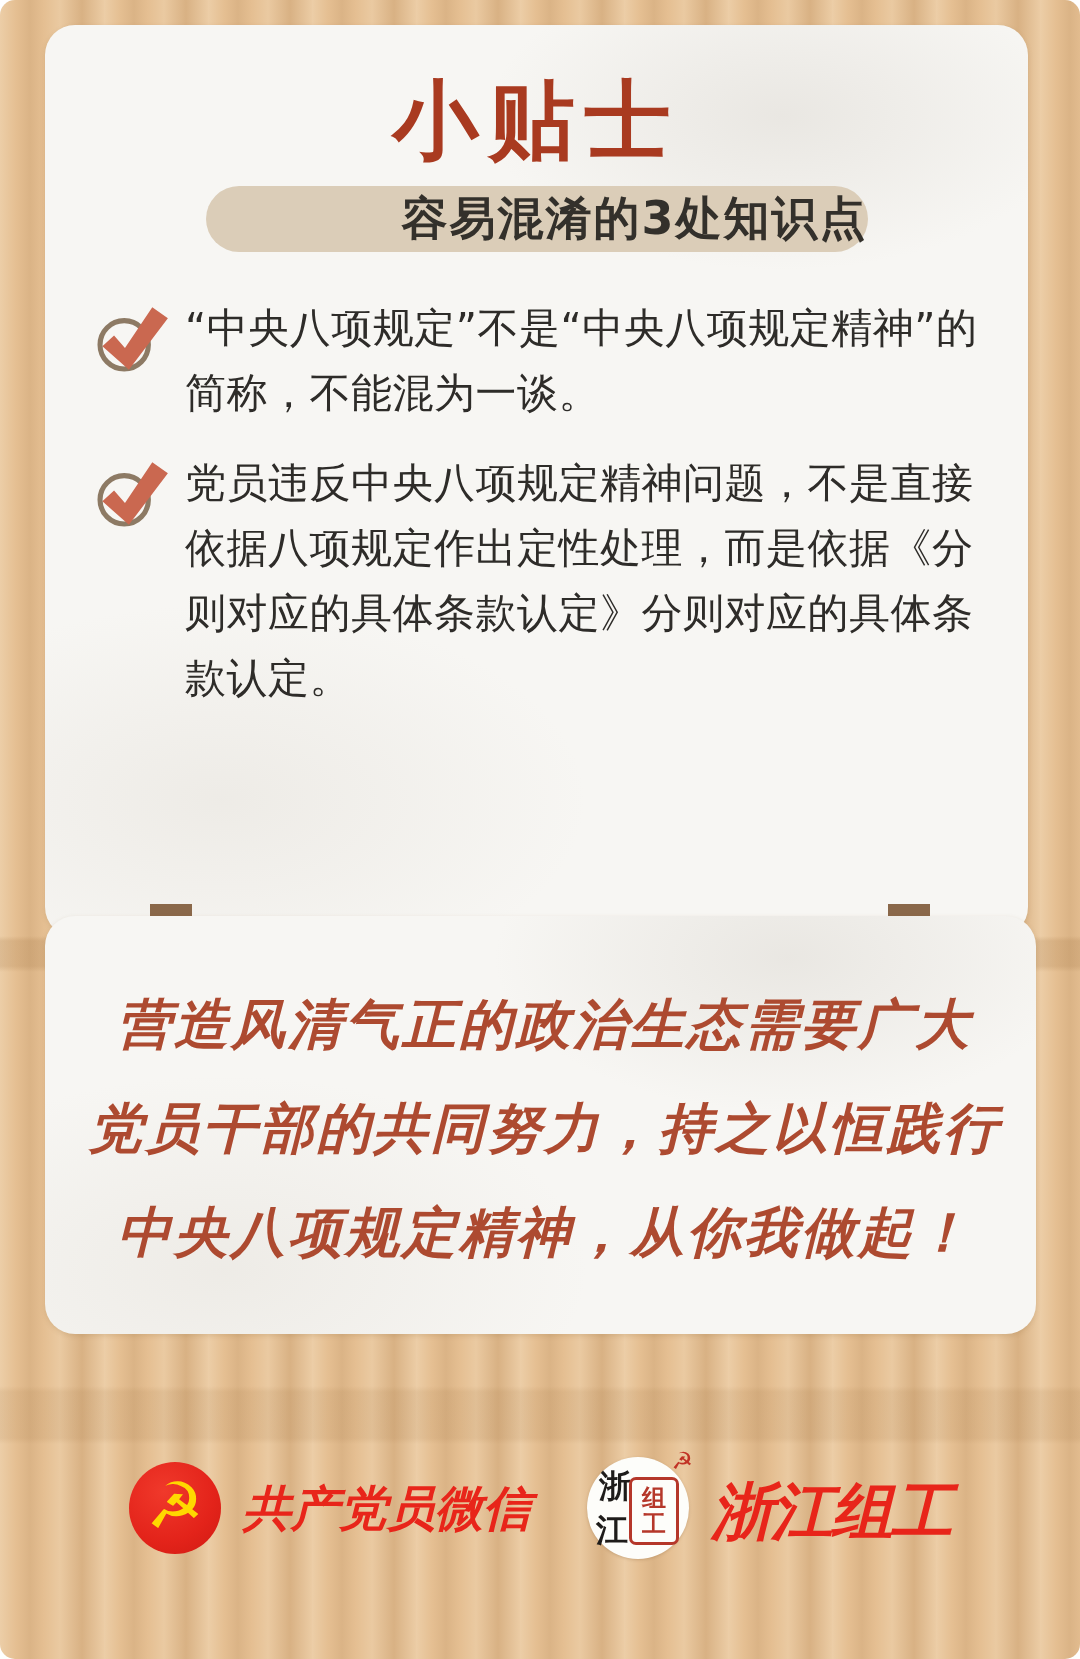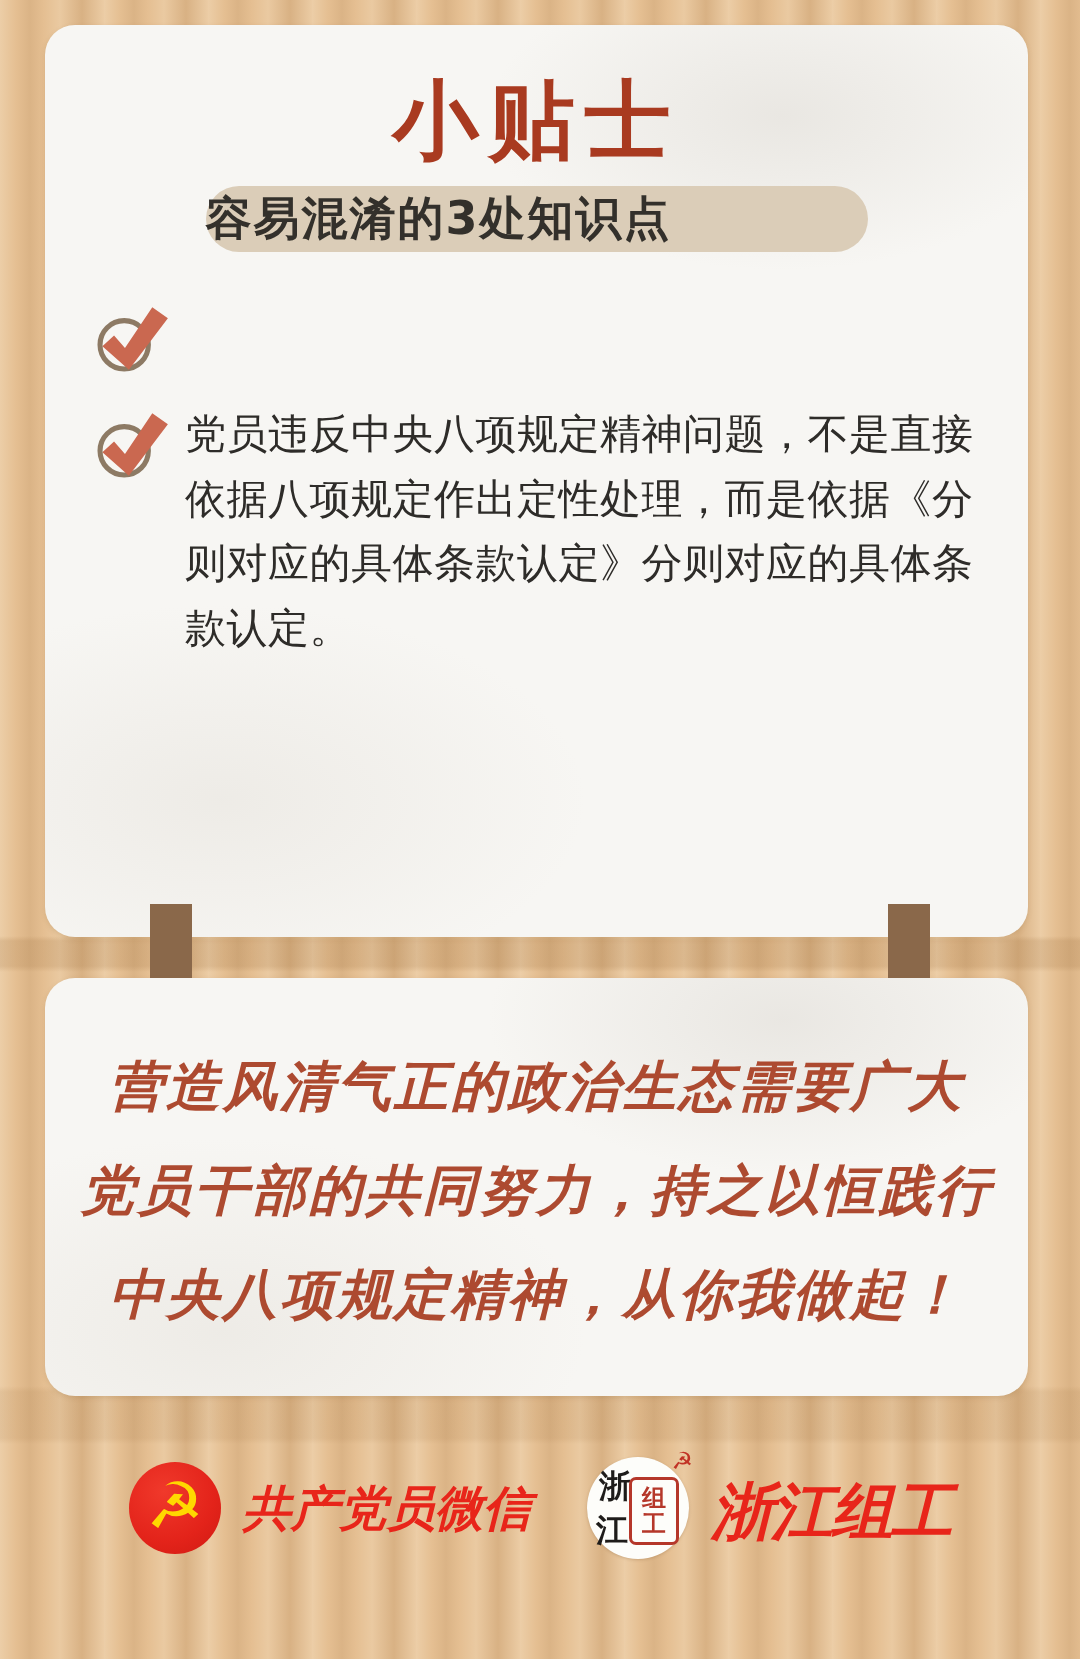--- a/index.html
+++ b/index.html
@@ -12,39 +12,40 @@
         rgba(139,92,41,0) 0px, rgba(139,92,41,0) 936px,
         rgba(139,92,41,0.16) 941px, rgba(139,92,41,0.16) 966px,
         rgba(139,92,41,0) 972px, rgba(139,92,41,0) 1386px,
         rgba(139,92,41,0.10) 1392px, rgba(139,92,41,0.10) 1438px,
         rgba(139,92,41,0) 1444px),
       repeating-linear-gradient(90deg,
         rgba(255,244,222,0.28) 0px, rgba(255,244,222,0.0) 16px,
         rgba(126,78,28,0.10) 30px, rgba(126,78,28,0.0) 44px,
         rgba(255,244,222,0.20) 60px, rgba(126,78,28,0.12) 82px,
         rgba(255,244,222,0.24) 104px);
+    border-radius: 15px;
   }
   .card{
     position:absolute;left:45px;width:983px;
     background-color:#f7f6f3;border-radius:30px;
     background-image:
       radial-gradient(ellipse 420px 220px at 75% 10%, rgba(208,203,195,0.35), rgba(208,203,195,0) 70%),
       radial-gradient(ellipse 520px 280px at 18% 85%, rgba(214,208,198,0.28), rgba(214,208,198,0) 70%);
     box-shadow:0 2px 5px rgba(140,100,50,0.18);
   }
   .card-top{top:25px;height:912px;}
-  .card-bottom{top:978px;height:418px;}
+  .card-bottom{top:916px;height:418px;padding-left:8px;}
   .page-title{
     margin:46px 0 0 0;text-align:center;
     font-family:"DejaVu Serif","Liberation Serif",serif;
     font-size:86px;font-weight:bold;color:#a93a20;letter-spacing:10px;line-height:1.15;
   }
   .banner-pill{
     margin:16px auto 0 auto;width:662px;height:66px;border-radius:34px;
-    background:#dbcdb8;display:flex;align-items:center;justify-content:flex-start;
+    background:#dbcdb8;display:flex;align-items:center;justify-content:flex-end;
     font-size:46px;font-weight:bold;color:#33302b;letter-spacing:2px;
   }
   .tips{margin:44px 50px 0 48px;}
   .tip{display:flex;align-items:flex-start;margin-bottom:26px;}
   .tip-icon{width:78px;height:78px;flex:0 0 78px;margin:2px 14px 0 0;}
   .tip-text{
     font-size:41px;line-height:1.58;color:#2e2c29;font-weight:500;
     letter-spacing:0.5px;
   }
   .clip{position:absolute;top:904px;width:42px;height:106px;background:#8a684a;}
@@ -103,20 +104,21 @@
     <div class="banner-pill">
       <span>容易混淆的3处知识点</span>
     </div>
 
     <div class="tips">
       <div class="tip">
         <svg class="tip-icon" viewBox="0 0 100 100">
           <circle cx="40" cy="60" r="31" fill="none" stroke="#8d7a64" stroke-width="6.5"></circle>
           <polygon points="12,62 27,48 41,64 76,12 96,26 46,92" fill="#ca6850"></polygon>
         </svg>
+        <div class="tip-text">“中央八项规定”不是“中央八项规定精神”的简称，不能混为一谈。</div>
       </div>
       <div class="tip">
         <svg class="tip-icon" viewBox="0 0 100 100">
           <circle cx="40" cy="60" r="31" fill="none" stroke="#8d7a64" stroke-width="6.5"></circle>
           <polygon points="12,62 27,48 41,64 76,12 96,26 46,92" fill="#ca6850"></polygon>
         </svg>
         <div class="tip-text">党员违反中央八项规定精神问题，不是直接依据八项规定作出定性处理，而是依据《分则对应的具体条款认定》分则对应的具体条款认定。</div>
       </div>
     </div>
   </div>

